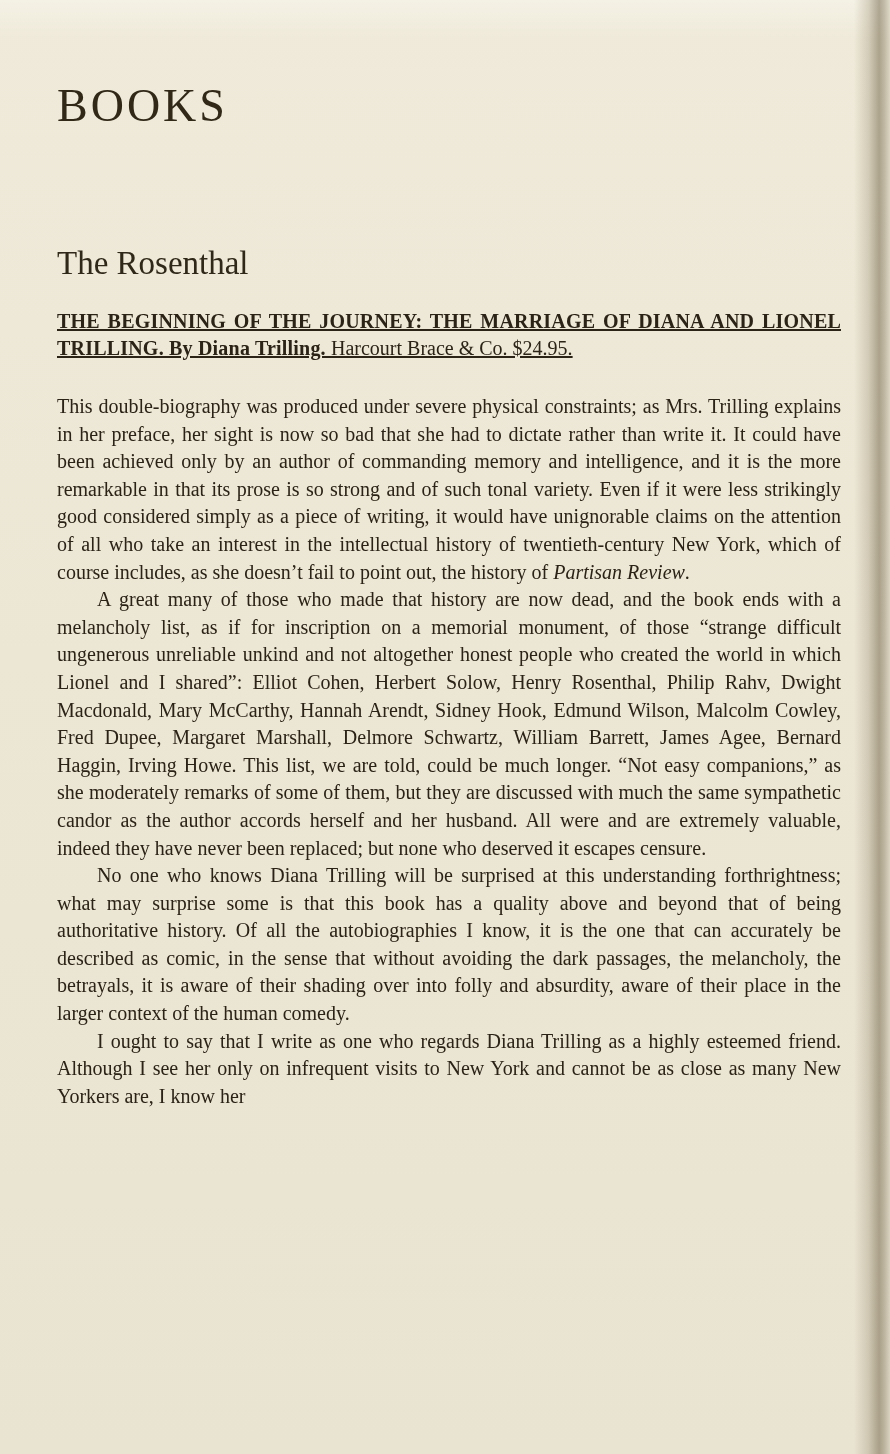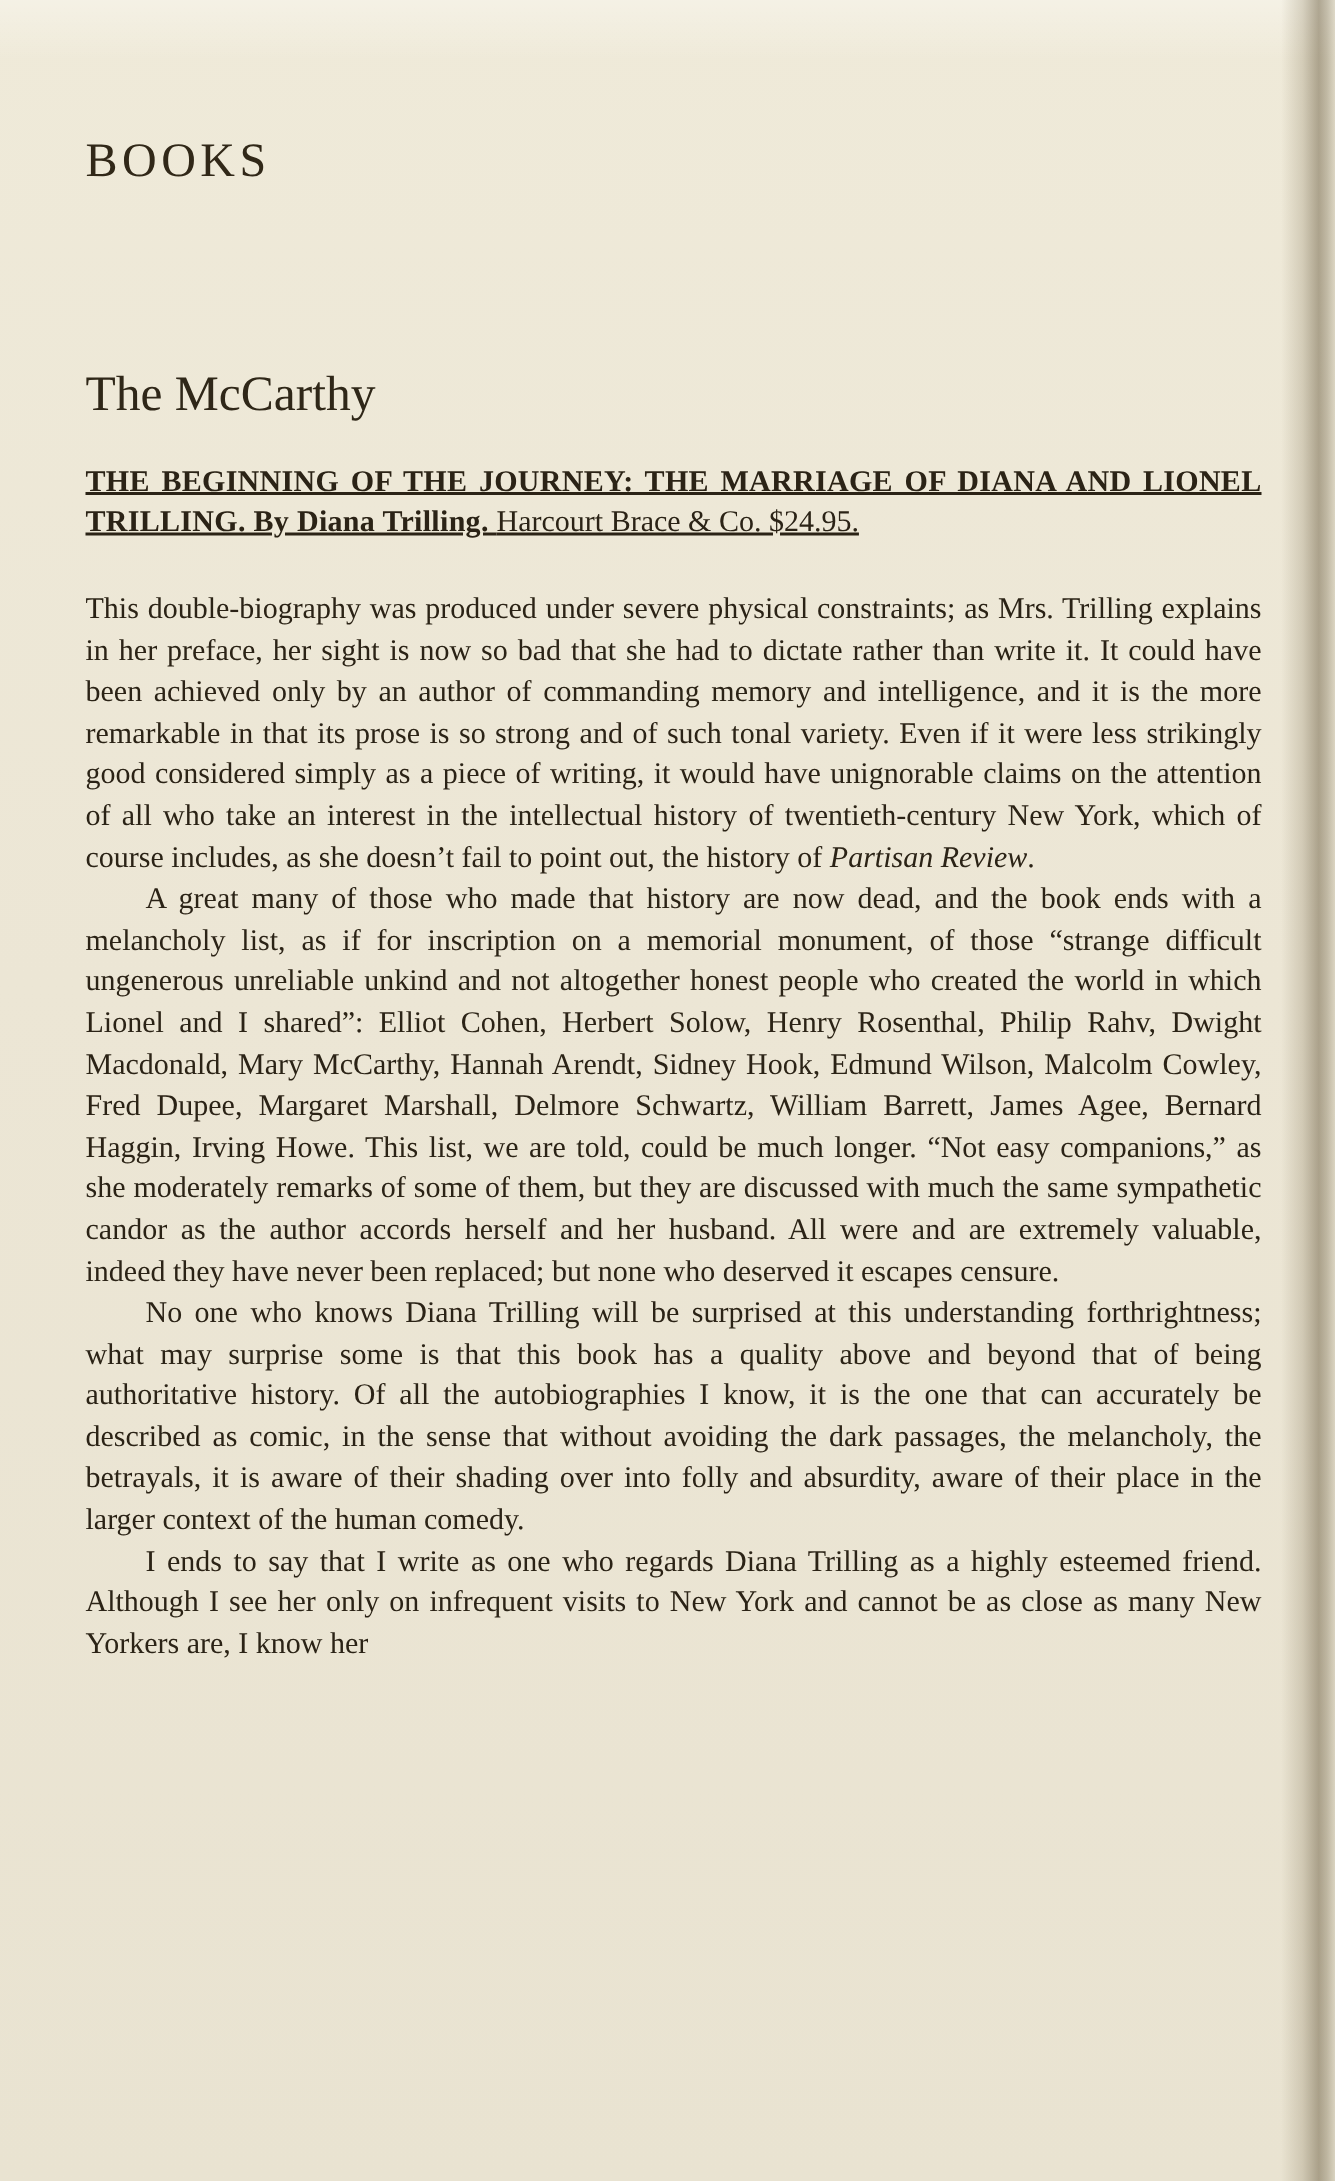--- a/index.html
+++ b/index.html
@@ -43,21 +43,21 @@
   .content {
     position: absolute;
     left: 57px;
     top: 0;
     width: 784px;
     color: #2b2316;
   }
   .books-heading {
     margin: 0;
     padding-top: 80px;
-    font-size: 32px;
+    font-size: 46px;
     line-height: 52px;
     font-weight: 400;
     letter-spacing: 3px;
     color: #312818;
   }
   .article-title {
     margin: 112px 0 0 0;
     font-size: 33px;
     line-height: 38px;
     font-weight: 400;
@@ -94,31 +94,31 @@
 </head>
 <body>
 
 <div class="page">
   <div class="page-top-sheen"></div>
 
   <div class="content">
 
     <h1 class="books-heading">BOOKS</h1>
 
-    <h2 class="article-title">The McCarthy</h2>
+    <h2 class="article-title">The Rosenthal</h2>
 
     <p class="citation"><span class="cit-bold">THE BEGINNING OF THE JOURNEY: THE MARRIAGE OF DIANA AND LIONEL TRILLING. By Diana Trilling. </span><span>Harcourt Brace &amp; Co. $24.95.</span></p>
 
     <div class="body-text">
 
       <p class="body-para"><span>This double-biography was produced under severe physical constraints; as Mrs. Trilling explains in her preface, her sight is now so bad that she had to dictate rather than write it. It could have been achieved only by an author of commanding memory and intelligence, and it is the more remarkable in that its prose is so strong and of such tonal variety. Even if it were less strikingly good considered simply as a piece of writing, it would have unignorable claims on the attention of all who take an interest in the intellectual history of twentieth-century New York, which of course includes, as she doesn’t fail to point out, the history of </span><i>Partisan Review</i><span>.</span></p>
 
       <p class="body-para indent">A great many of those who made that history are now dead, and the book ends with a melancholy list, as if for inscription on a memorial monument, of those “strange difficult ungenerous unreliable unkind and not altogether honest people who created the world in which Lionel and I shared”: Elliot Cohen, Herbert Solow, Henry Rosenthal, Philip Rahv, Dwight Macdonald, Mary McCarthy, Hannah Arendt, Sidney Hook, Edmund Wilson, Malcolm Cowley, Fred Dupee, Margaret Marshall, Delmore Schwartz, William Barrett, James Agee, Bernard Haggin, Irving Howe. This list, we are told, could be much longer. “Not easy companions,” as she moderately remarks of some of them, but they are discussed with much the same sympathetic candor as the author accords herself and her husband. All were and are extremely valuable, indeed they have never been replaced; but none who deserved it escapes censure.</p>
 
       <p class="body-para indent">No one who knows Diana Trilling will be surprised at this understanding forthrightness; what may surprise some is that this book has a quality above and beyond that of being authoritative history. Of all the autobiographies I know, it is the one that can accurately be described as comic, in the sense that without avoiding the dark passages, the melancholy, the betrayals, it is aware of their shading over into folly and absurdity, aware of their place in the larger context of the human comedy.</p>
 
-      <p class="body-para indent">I ends to say that I write as one who regards Diana Trilling as a highly esteemed friend. Although I see her only on infrequent visits to New York and cannot be as close as many New Yorkers are, I know her</p>
+      <p class="body-para indent">I ought to say that I write as one who regards Diana Trilling as a highly esteemed friend. Although I see her only on infrequent visits to New York and cannot be as close as many New Yorkers are, I know her</p>
 
     </div>
   </div>
 
   <div class="page-edge"></div>
 </div>
 
 </body></html>

